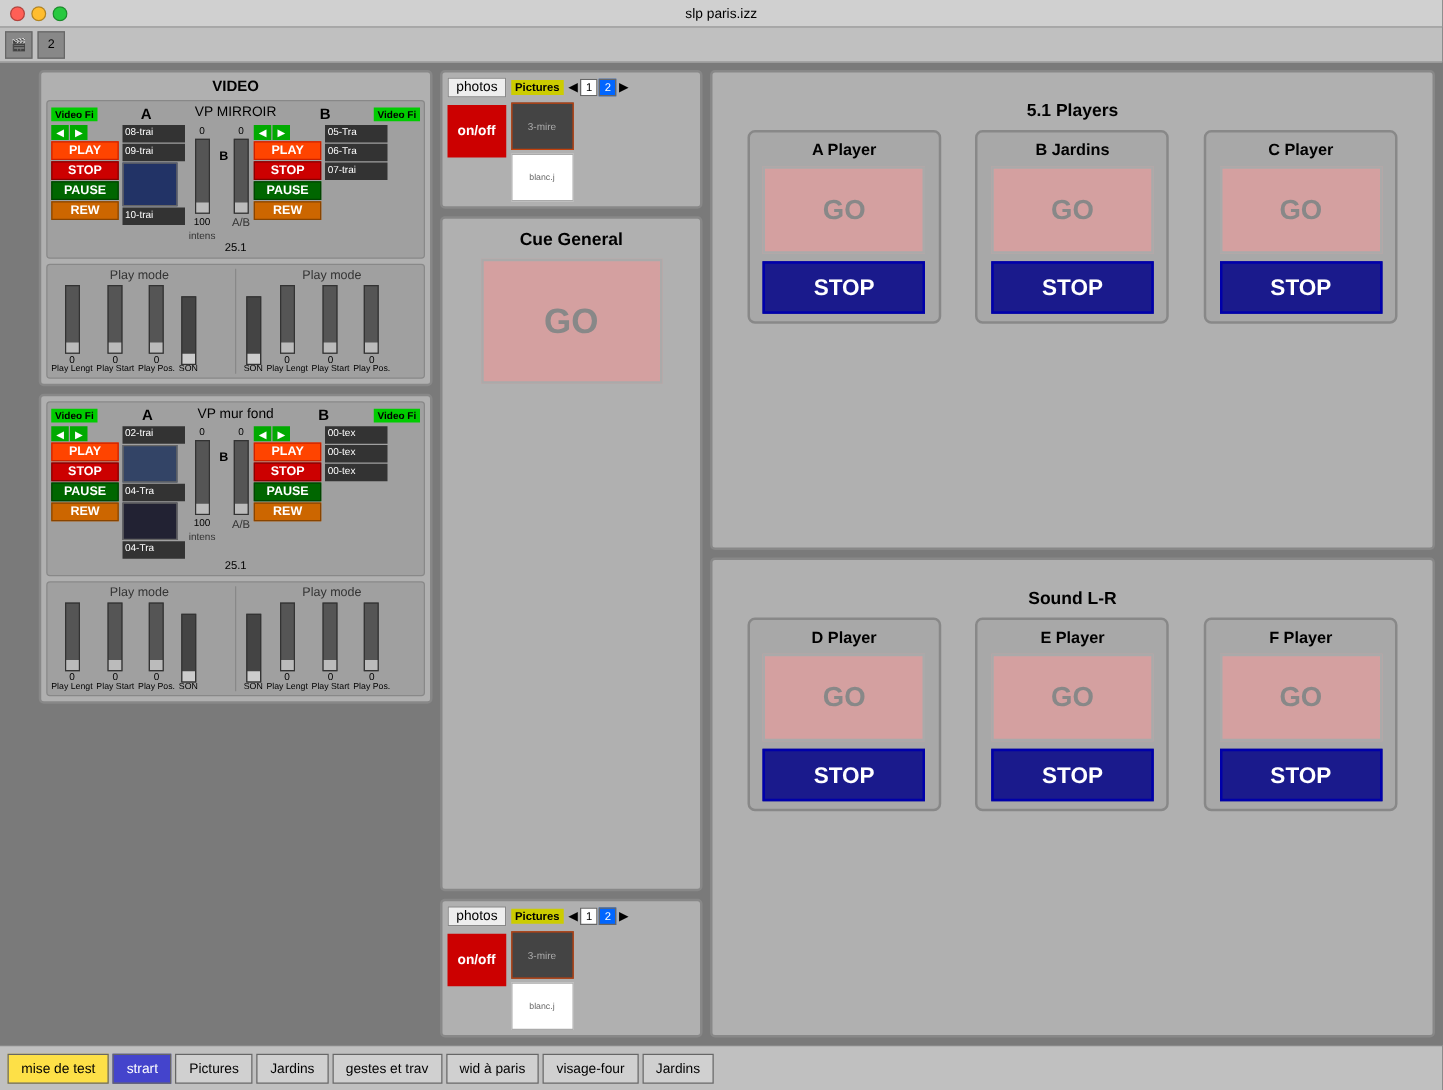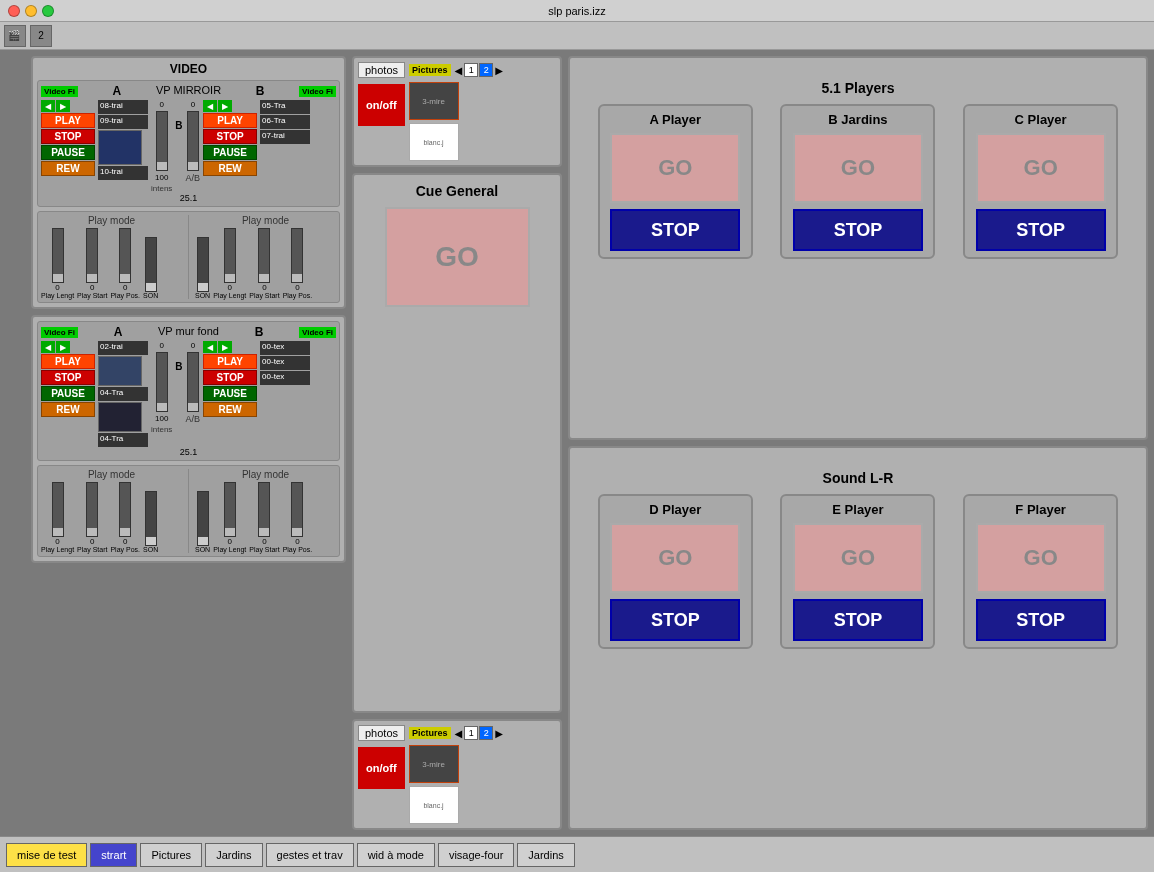--- a/index.html
+++ b/index.html
@@ -817,16 +817,16 @@
 
   </div>
 </div>
 
 <div class="bottom-tabs">
   <button class="tab-btn active-green">mise de test</button>
   <button class="tab-btn active-blue">strart</button>
   <button class="tab-btn">Pictures</button>
   <button class="tab-btn">Jardins</button>
   <button class="tab-btn">gestes et trav</button>
-  <button class="tab-btn">wid à mode</button>
+  <button class="tab-btn">wid à paris</button>
   <button class="tab-btn">visage-four</button>
   <button class="tab-btn">Jardins</button>
 </div>
 
 </body></html>

